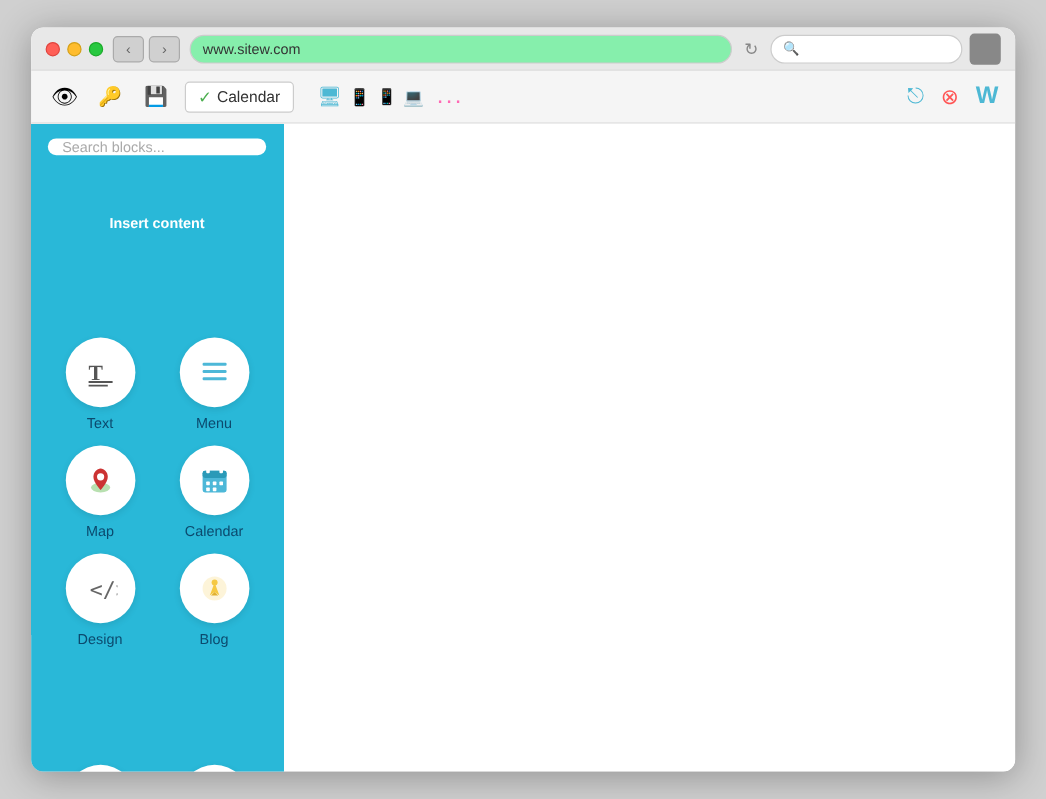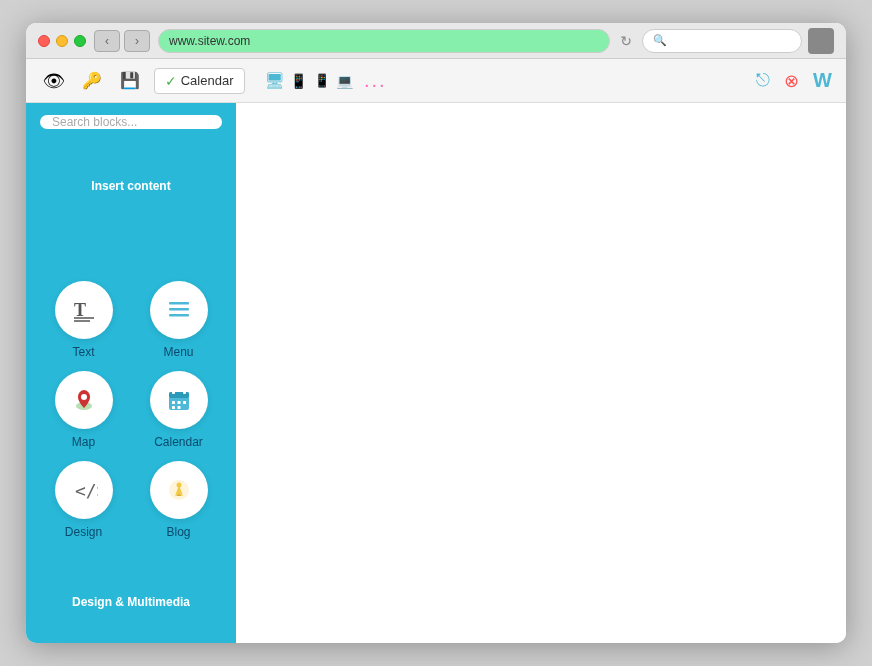--- a/index.html
+++ b/index.html
@@ -396,21 +396,20 @@
               <circle cx="14" cy="9" r="2.5" fill="#f5c842"></circle>
               <path d="M14 9 L10 20 L14 17 L18 20 Z" fill="#f5c842"></path>
               <path d="M11 20 L14 17 L17 20 L11 20 Z" fill="#e0b030"></path>
             </svg>
           </div>
           <span class="block-label">Blog</span>
         </div>
 
       </div>
 
-      <div class="section-title">Design &amp; Multimedia</div>
       <div class="section-underline"></div>
 
       <div class="blocks-grid">
 
         <div class="block-item">
           <div class="block-circle">
             <svg width="28" height="28" viewBox="0 0 28 28">
               <rect x="3" y="5" width="22" height="18" rx="2" fill="#ccc"></rect>
               <circle cx="9" cy="11" r="3" fill="#aaa"></circle>
               <polygon points="3,23 10,14 16,19 20,13 25,23" fill="#999"></polygon>

